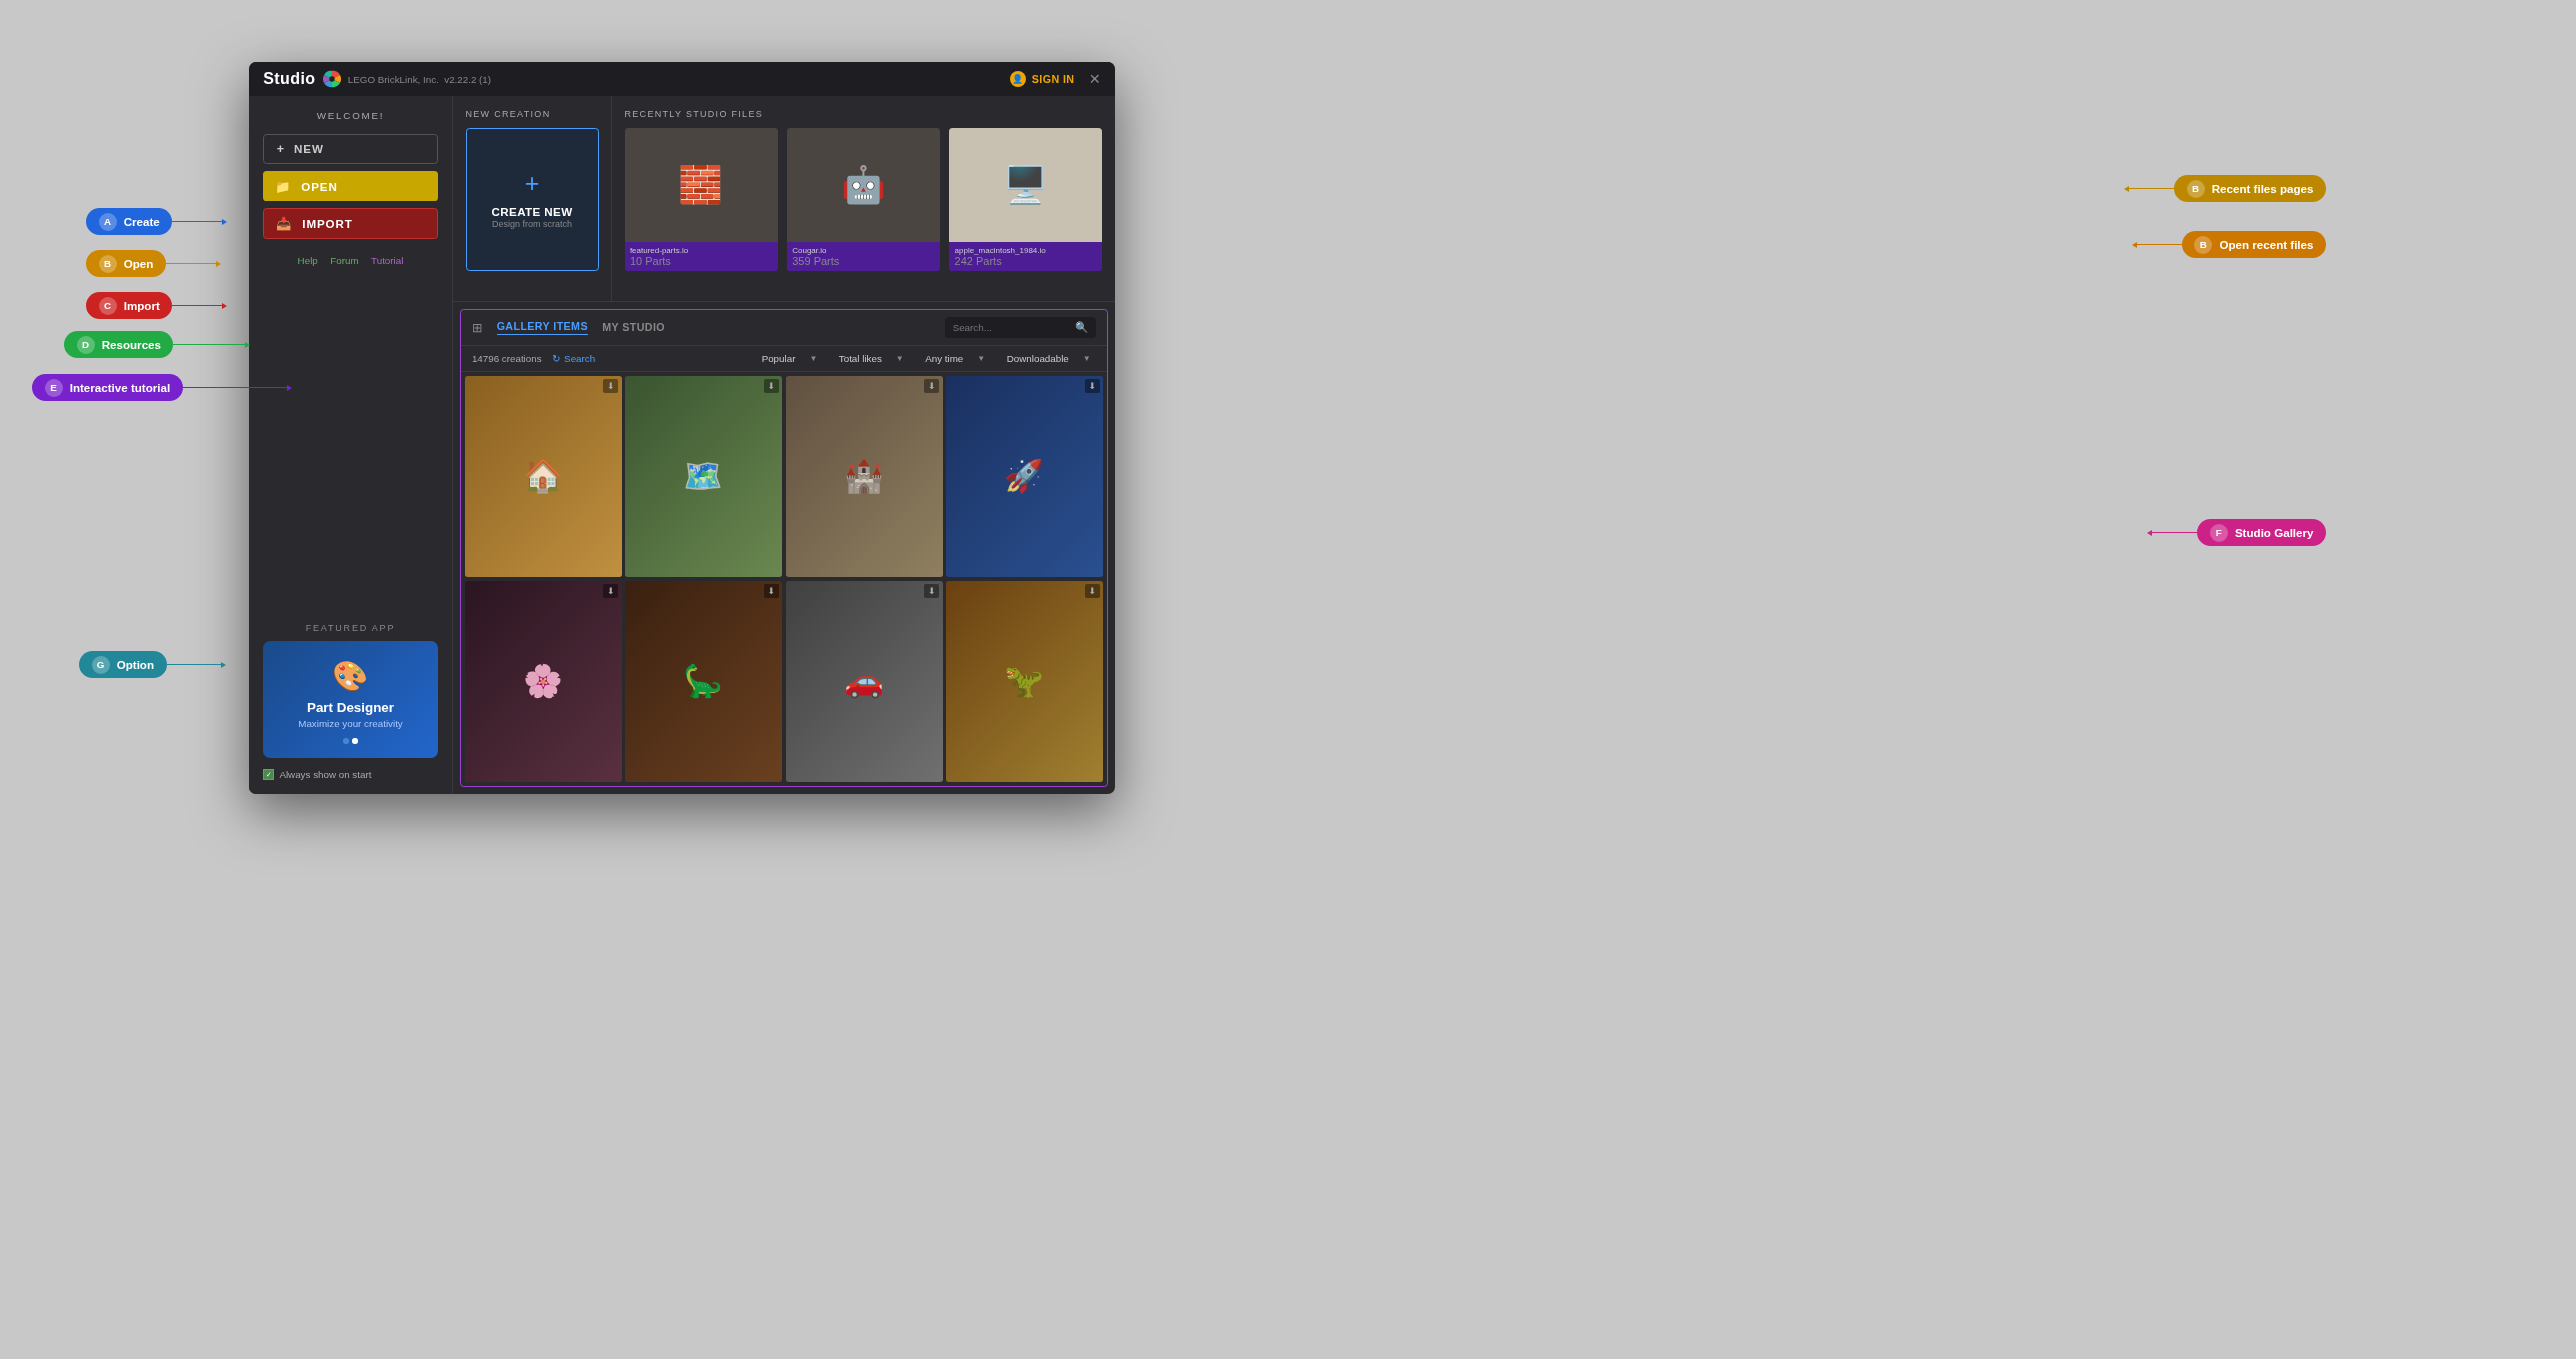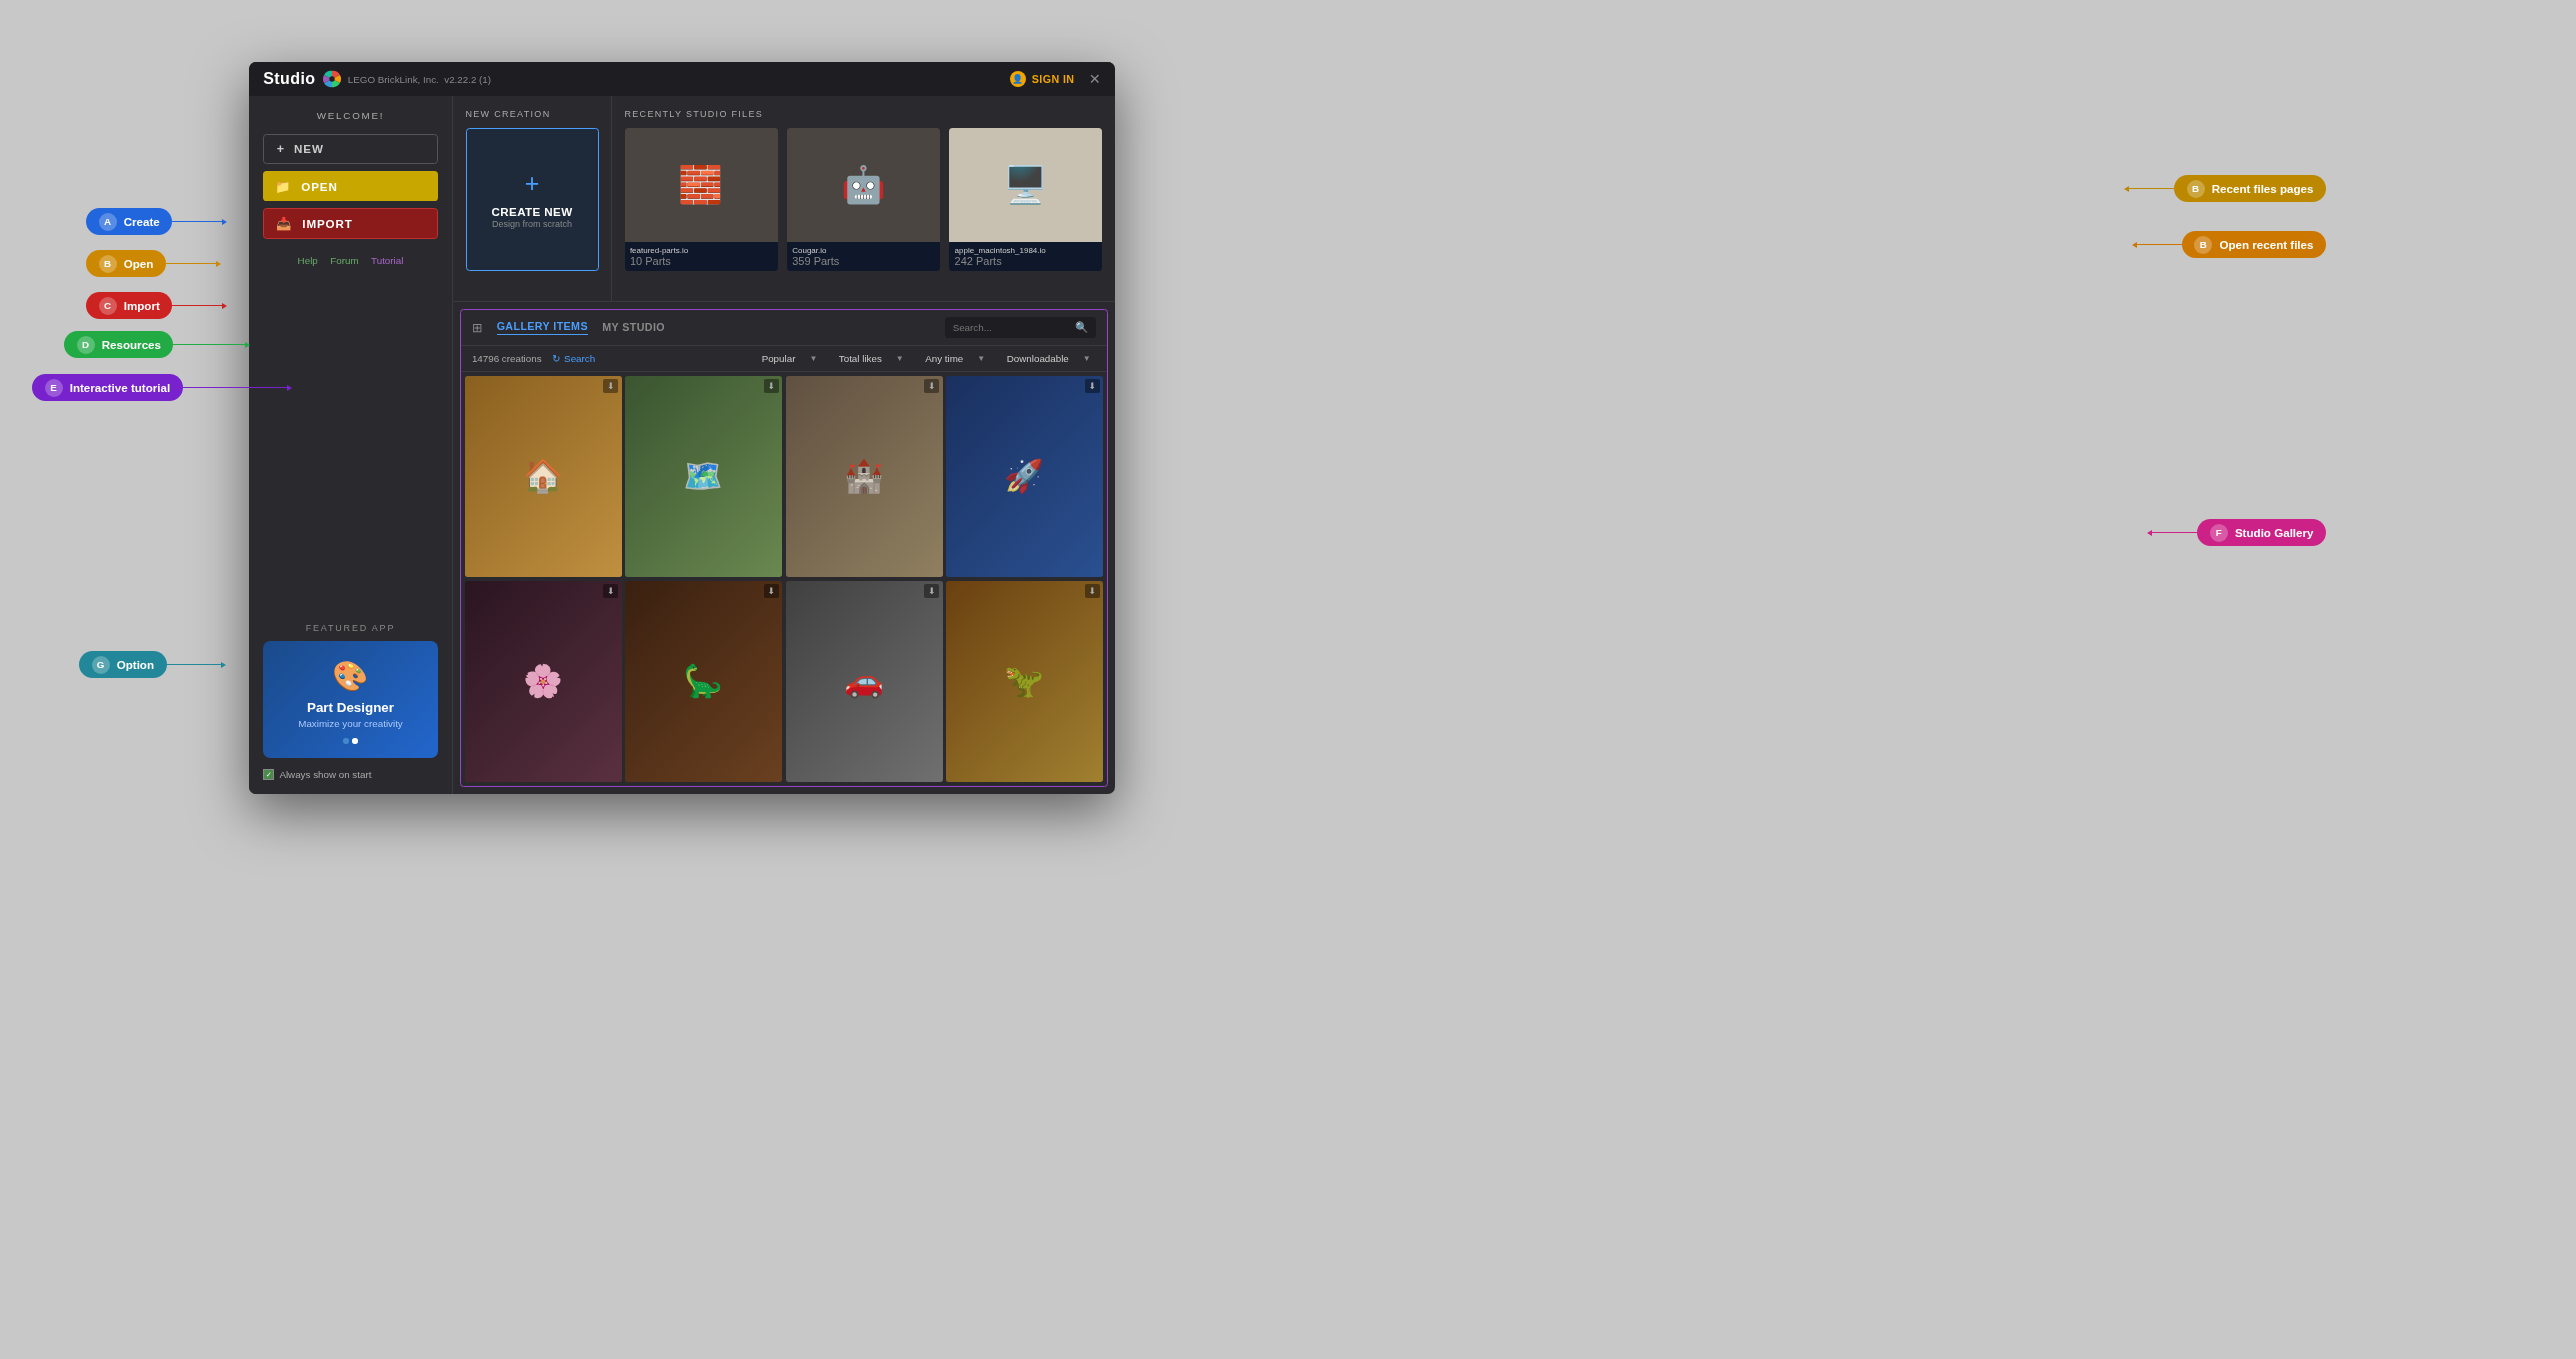--- a/index.html
+++ b/index.html
@@ -313,21 +313,21 @@
       flex: 1;
       background: #4a4540;
       display: flex;
       align-items: center;
       justify-content: center;
       font-size: 36px;
       overflow: hidden;
     }
     .recent-file-info {
       padding: 3.6px 5.4px;
-      background: #0f172a;
+      background: #4c1d95;
     }
     .recent-file-name {
       color: #ccc;
       font-size: 8px;
       white-space: nowrap;
       overflow: hidden;
       text-overflow: ellipsis;
     }
     .recent-file-parts {
       color: #888;

